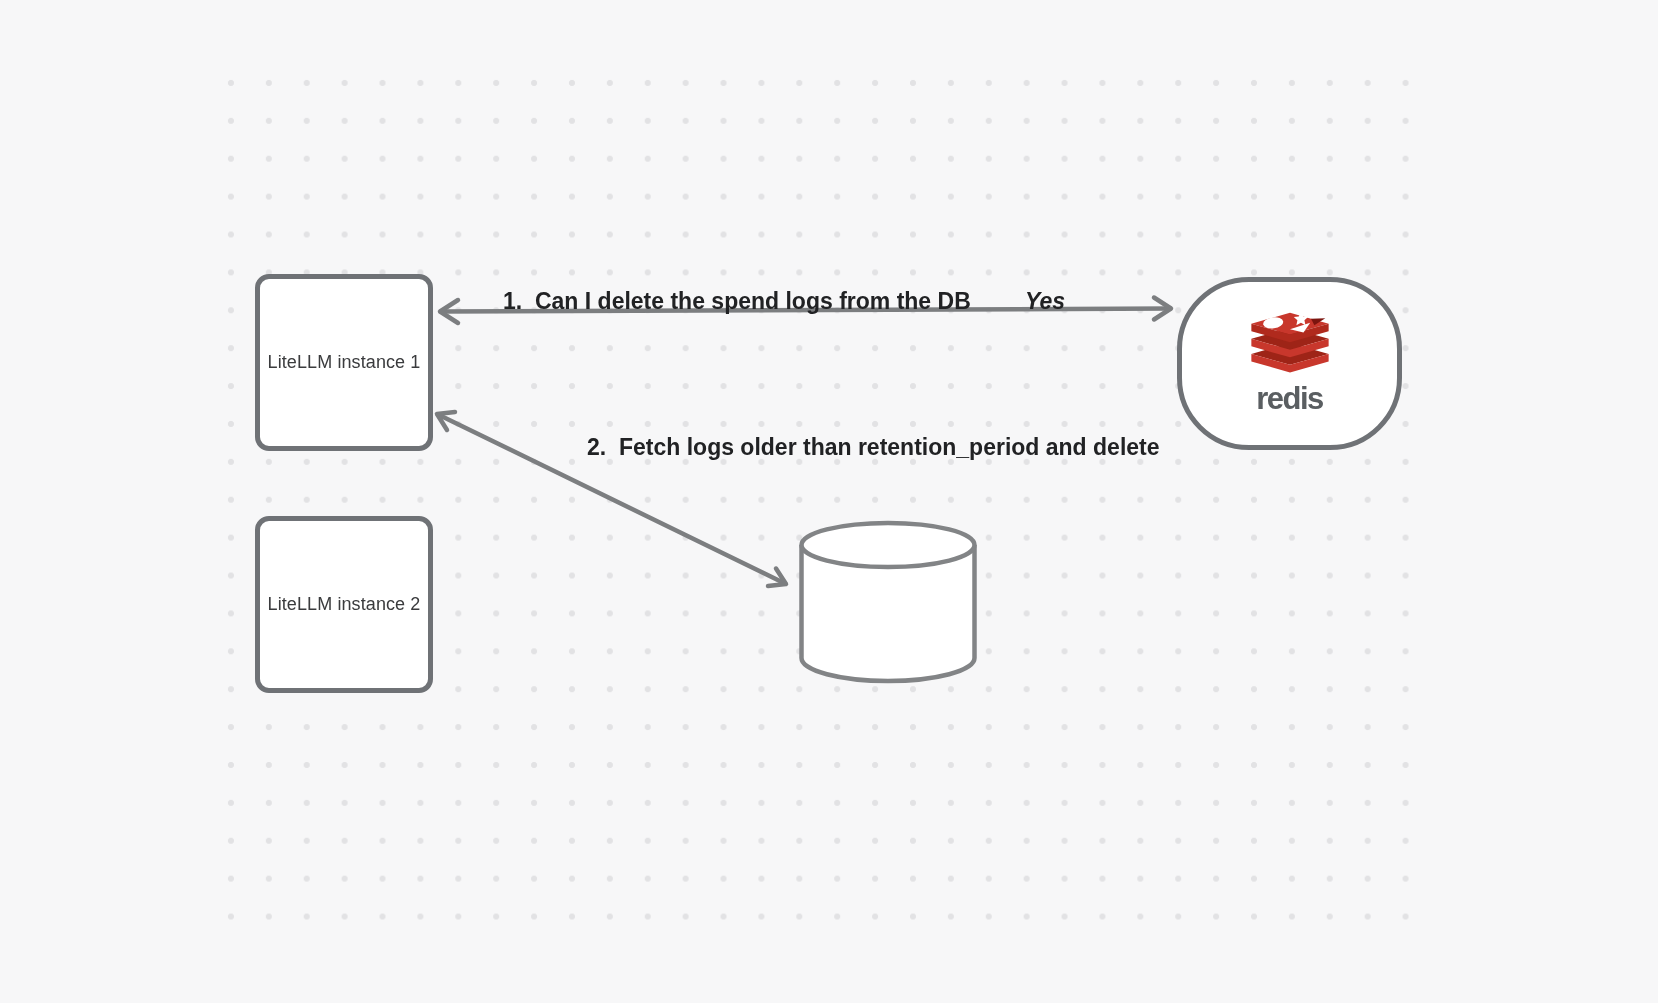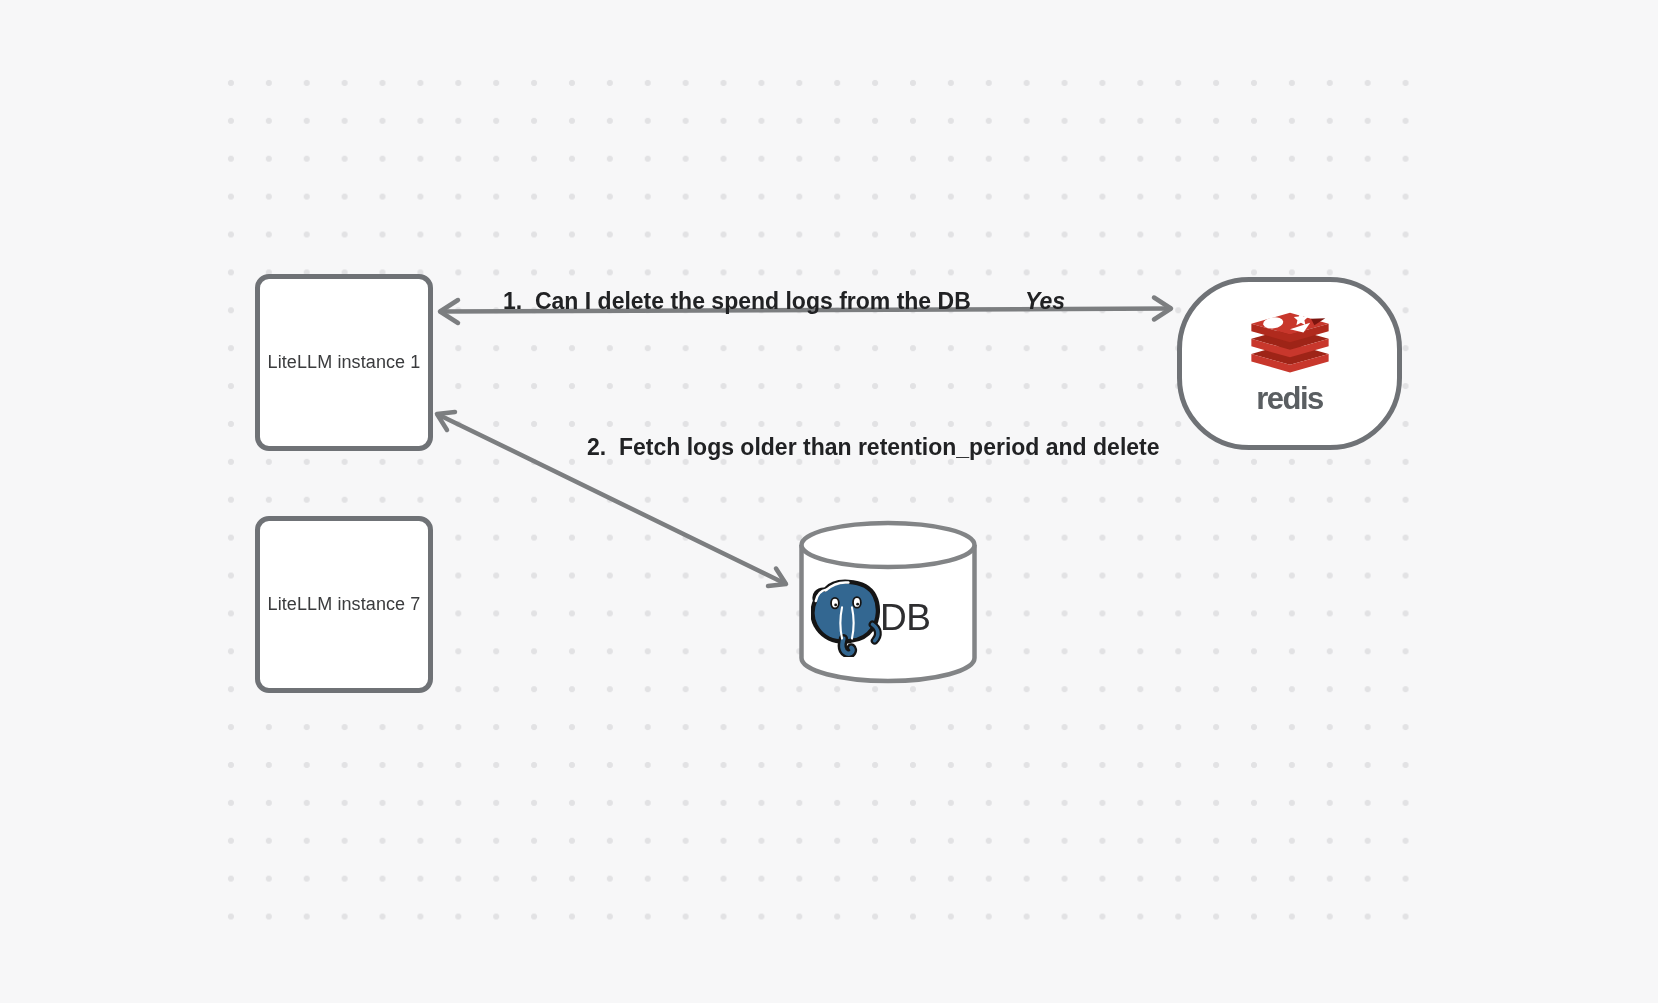--- a/index.html
+++ b/index.html
@@ -92,21 +92,21 @@
       <path class="arrow-stroke" d="M438,414.5 L785,583.5"></path>
       <path class="arrow-stroke" d="M447,430 L437,414 L455,412"></path>
       <path class="arrow-stroke" d="M776,568.5 L786,584 L768,586"></path>
     </g>
   </svg>
 
   <div class="llm-box" id="llm-box-1">
     <span class="box-label">LiteLLM instance 1</span>
   </div>
   <div class="llm-box" id="llm-box-2">
-    <span class="box-label">LiteLLM instance 7</span>
+    <span class="box-label">LiteLLM instance 2</span>
   </div>
 
   <div id="redis-node">
     <svg width="84" height="70" viewBox="0 0 100 74">
 
       <g>
         <path d="M4,50 L50,37 L96,50 L50,63 Z" fill="#9e2417"></path>
         <path d="M4,50 L4,59 L50,72 L96,59 L96,50 L50,63 Z" fill="#c8372c"></path>
       </g>
 
@@ -126,43 +126,19 @@
       </g>
     </svg>
     <div id="redis-wordmark">redis</div>
   </div>
 
   <div id="db-node">
     <svg class="cyl-svg" width="180" height="168" viewBox="0 0 180 168">
       <path d="M3.5,26 L3.5,139 A86.5,23 0 0 0 176.5,139 L176.5,26" fill="#ffffff" stroke="#828486" stroke-width="4.5"></path>
       <ellipse cx="90" cy="26" rx="86.5" ry="22" fill="#ffffff" stroke="#828486" stroke-width="4.5"></ellipse>
     </svg>
-    <div id="db-content">
-      <svg width="72" height="78" viewBox="0 0 100 110">
-
-        <path d="M52,4 C38,3 26,7 19,15 C8,14 2,22 5,31 C0,42 0,56 6,66 C13,79 26,87 40,88 C48,89 50,88 56,87 C68,86 79,80 86,70 C95,57 96,38 89,24 C82,9 67,5 52,4 Z" fill="#336791" stroke="#151515" stroke-width="6" stroke-linejoin="round"></path>
-
-        <path d="M86,64 C95,70 96,80 89,87" fill="none" stroke="#151515" stroke-width="11" stroke-linecap="round"></path>
-        <path d="M86,64 C95,70 96,80 89,87" fill="none" stroke="#336791" stroke-width="5" stroke-linecap="round"></path>
-
-        <path d="M45,84 C42,94 43,102 50,105 C57,107 60,100 56,97" fill="none" stroke="#151515" stroke-width="13" stroke-linecap="round"></path>
-        <path d="M45,84 C42,94 43,102 50,105 C57,107 60,100 56,97" fill="none" stroke="#336791" stroke-width="6" stroke-linecap="round"></path>
-
-        <path d="M20,16 C30,7 42,4 52,5" fill="none" stroke="#ffffff" stroke-width="3.5" stroke-linecap="round"></path>
-        <path d="M6,31 C8,22 14,16 21,15" fill="none" stroke="#ffffff" stroke-width="3.5" stroke-linecap="round"></path>
-
-        <path d="M57,40 C60,54 60,70 57,84" fill="none" stroke="#ffffff" stroke-width="3" stroke-linecap="round"></path>
-        <path d="M43,40 C40,54 40,70 43,84" fill="none" stroke="#ffffff" stroke-width="3" stroke-linecap="round"></path>
-
-        <ellipse cx="33" cy="34" rx="5.5" ry="7.5" fill="#ffffff" stroke="#151515" stroke-width="2.5"></ellipse>
-        <ellipse cx="64" cy="33" rx="5.5" ry="7.5" fill="#ffffff" stroke="#151515" stroke-width="2.5"></ellipse>
-        <circle cx="34" cy="36.5" r="2" fill="#151515"></circle>
-        <circle cx="65" cy="35.5" r="2" fill="#151515"></circle>
-      </svg>
-      <span id="db-label">DB</span>
-    </div>
   </div>
 
   <div class="annotation" id="annotation-step1">1.  Can I delete the spend logs from the DB</div>
   <div class="annotation" id="annotation-step1-yes">Yes</div>
   <div class="annotation" id="annotation-step2">2.  Fetch logs older than retention_period and delete</div>
 
 </div>
 
 </body></html>

